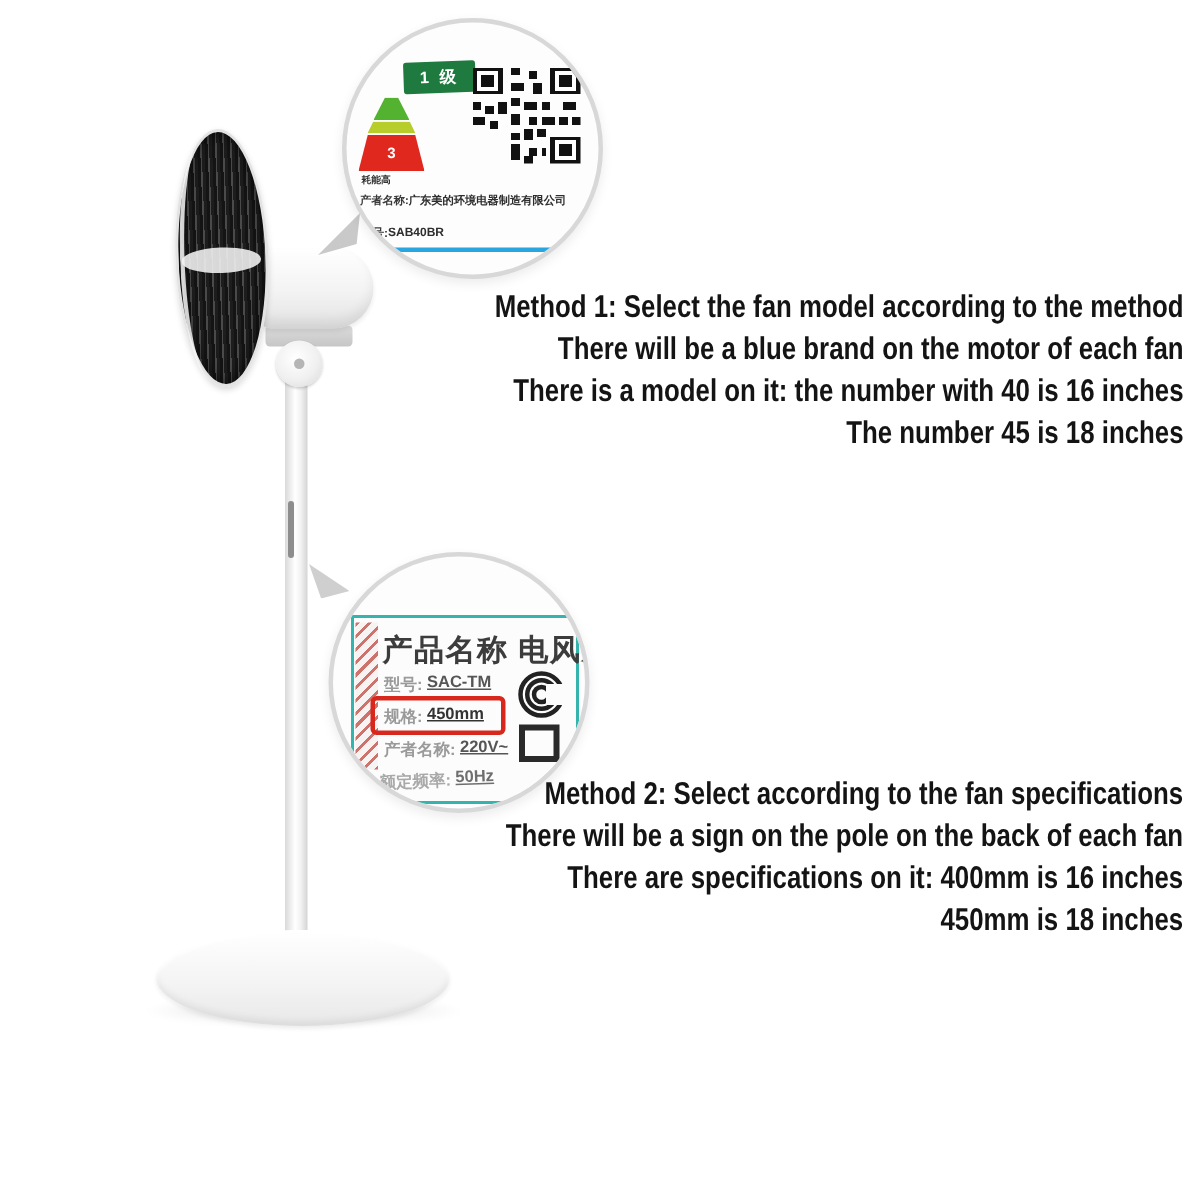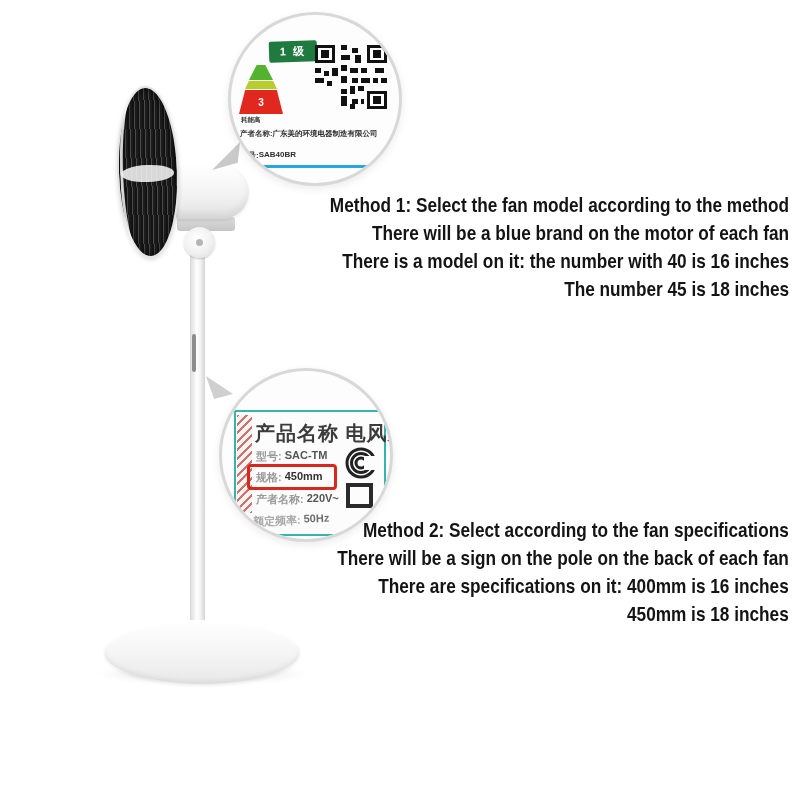--- a/index.html
+++ b/index.html
@@ -83,21 +83,21 @@
 
   
   .s-box{ position:absolute; left:12px; top:39px; width:152px; height:126px;
     background:#fcfcfc; border:2px solid #35b3ad; }
   .s-hatch{ position:absolute; left:15px; top:44px; width:15px; height:98px;
     background:repeating-linear-gradient(135deg,#c9645c 0 2px,#f7f2f1 2px 6px); opacity:.9; }
   .s-title{ position:absolute; left:33px; top:49px; font-size:20px; font-weight:bold;
     color:#3c3c3c; letter-spacing:1px; white-space:nowrap; }
   .s-row{ position:absolute; display:flex; gap:3px; font-weight:bold; white-space:nowrap; font-size:11px; }
   .s-lab{ color:#9a9a9a; }
-  .s-val{ color:#555; }
+  .s-val{ color:#555;text-decoration:underline; }
   .s-model{ left:34px; top:78px; }
   .s-spec{ left:34px; top:99px; }
   .s-spec .s-val{ color:#333; }
   .s-volt{ left:34px; top:121px; }
   .s-freq{ left:31px; top:142px; opacity:.85; transform:rotate(-2deg); }
   .s-redbox{ position:absolute; left:25px; top:93px; width:90px; height:26px;
     border:3px solid #d8281e; border-radius:4px; }
   .ccc{ position:absolute; left:116px; top:74px; width:42px; height:36px; }
   .s-square{ position:absolute; left:124px; top:112px; width:27px; height:25px;
     border:4px solid #2a2a2a; }

